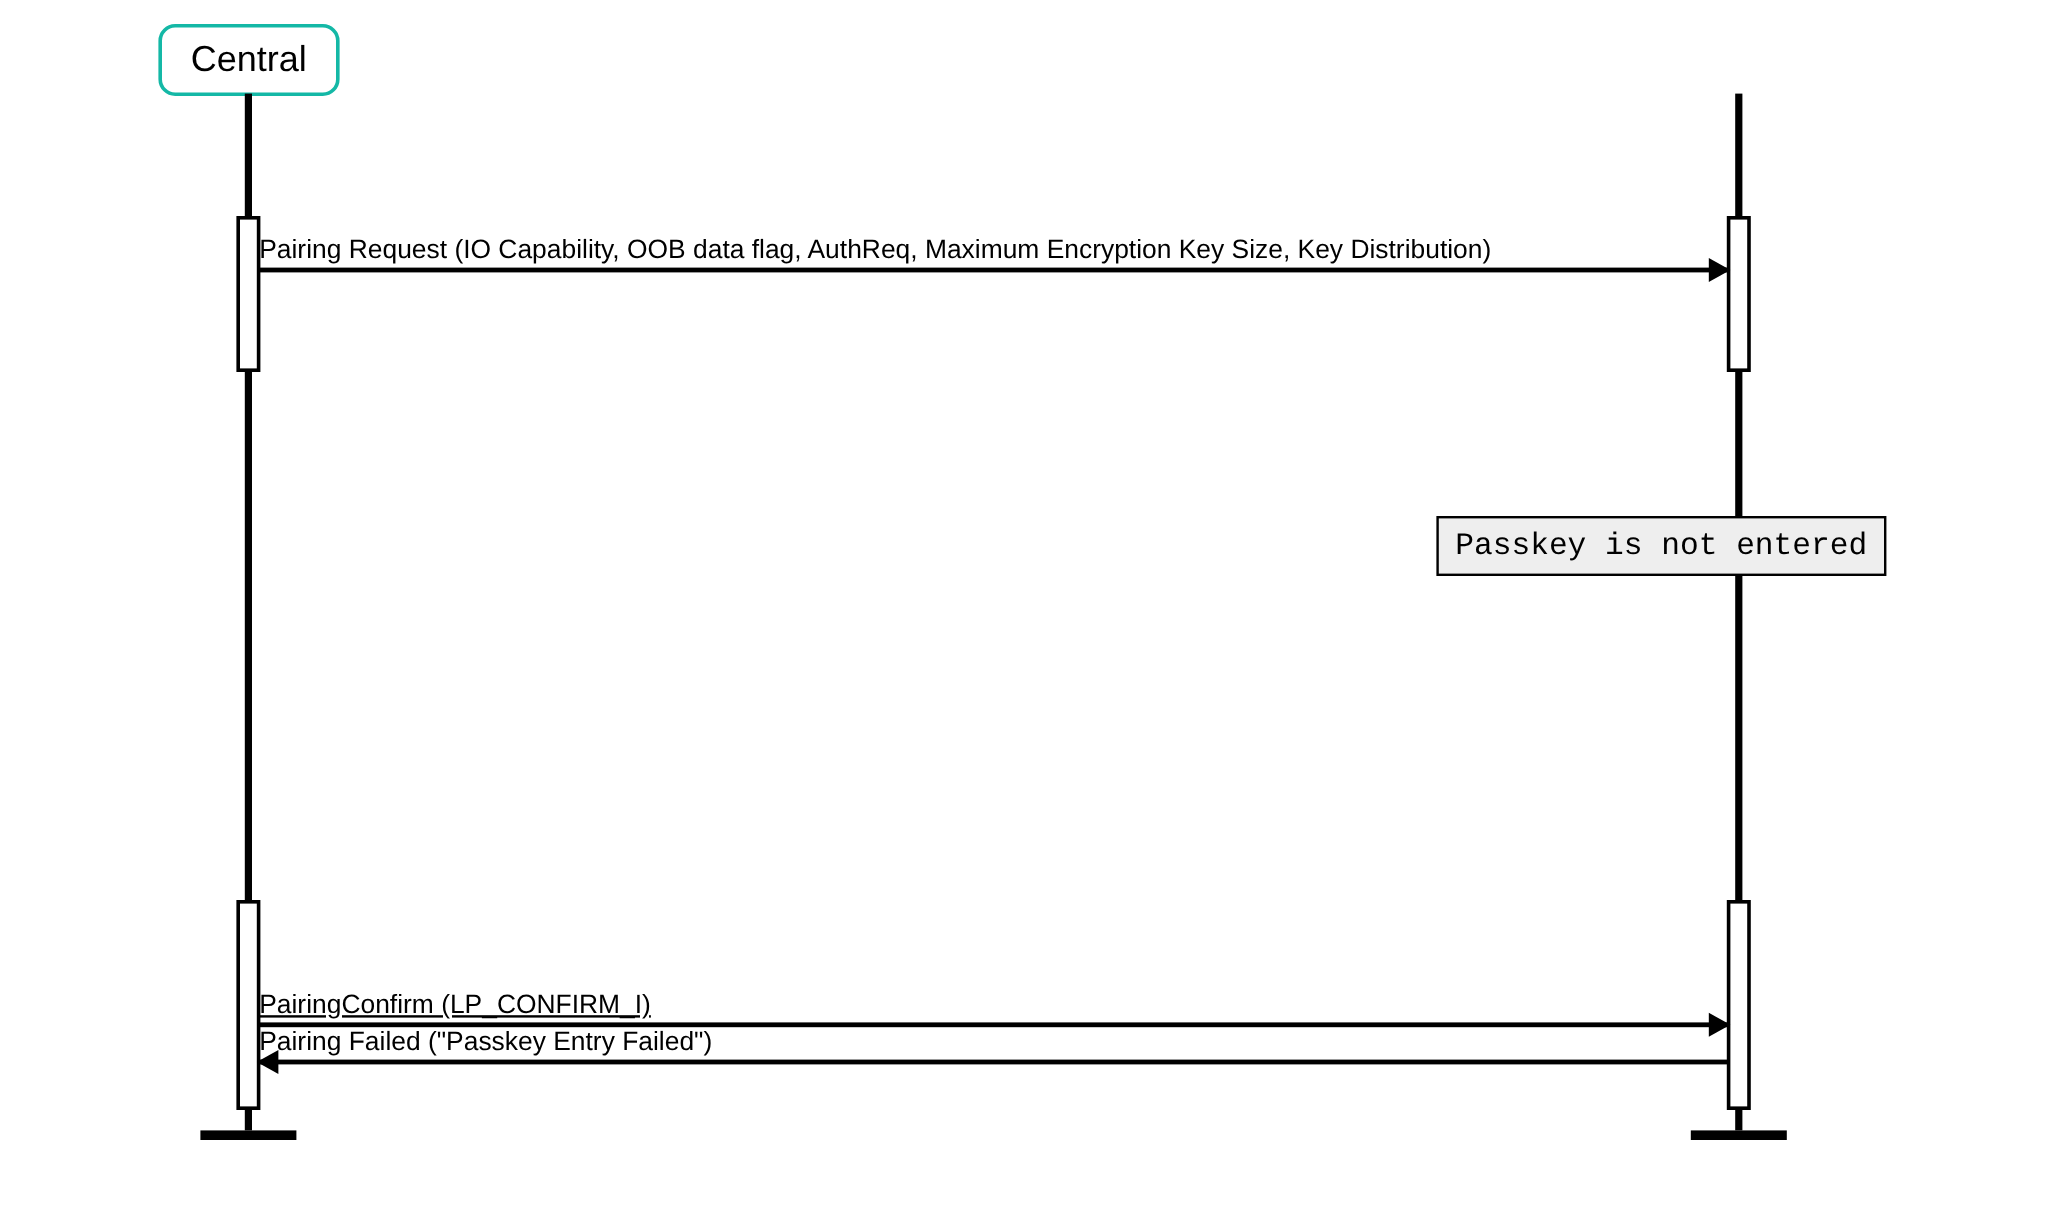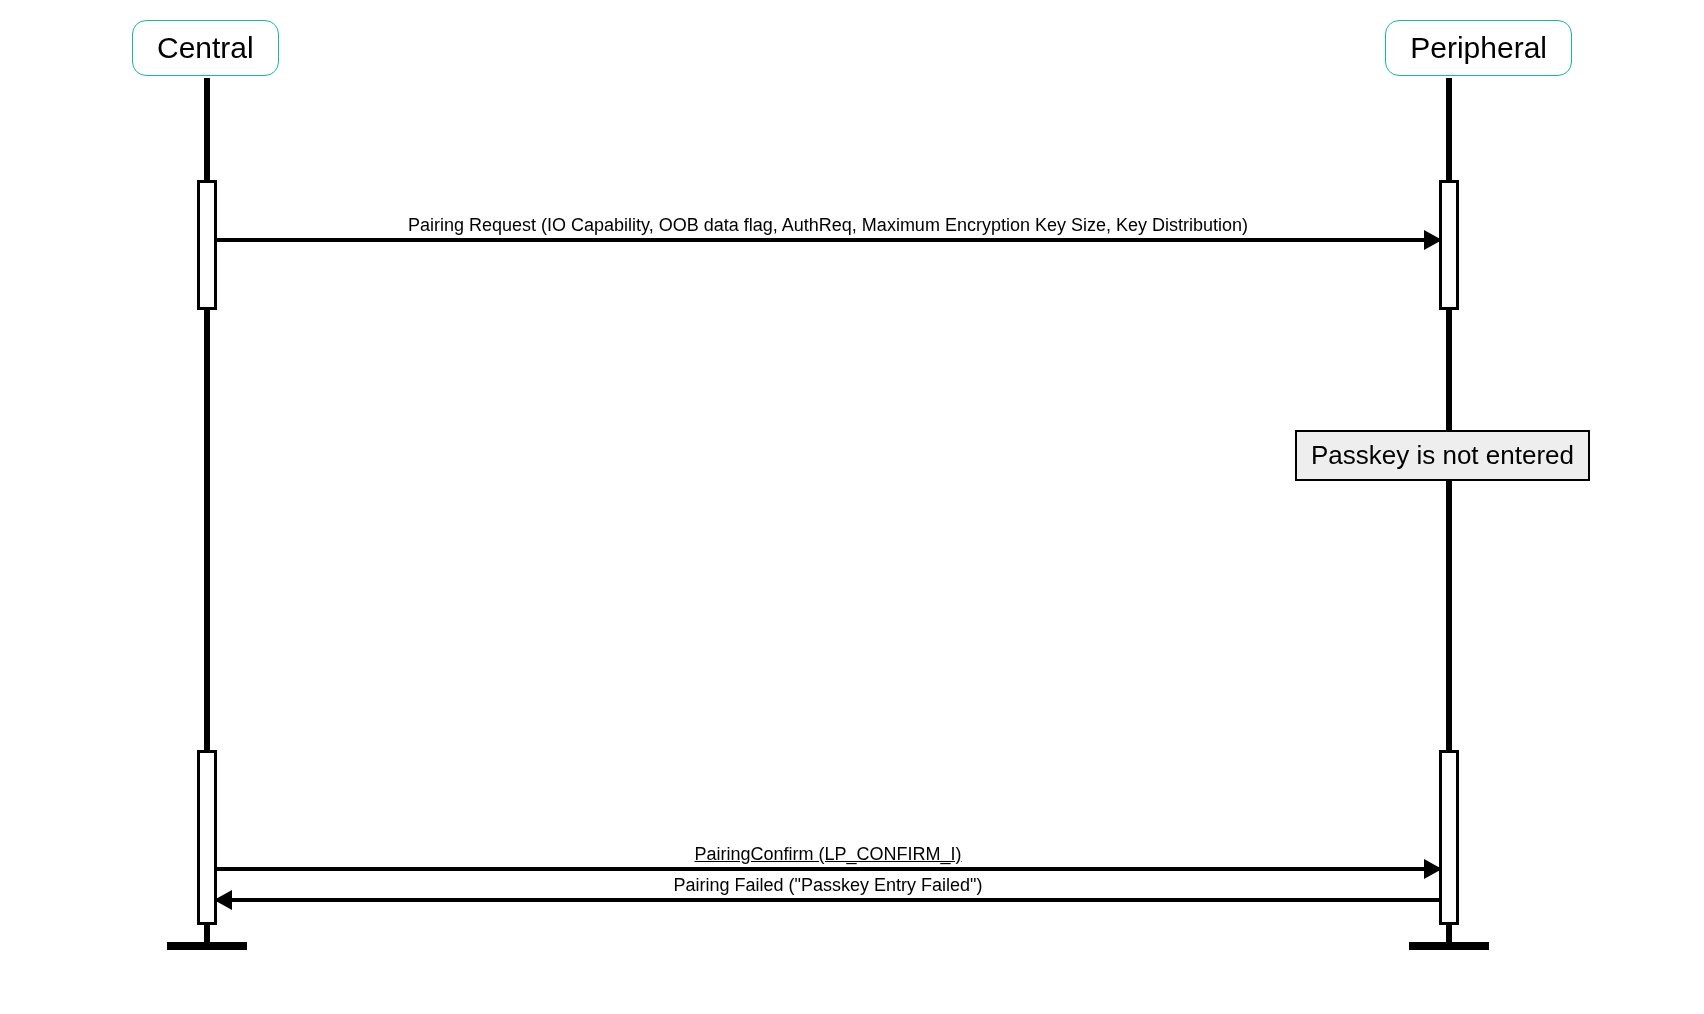--- a/index.html
+++ b/index.html
@@ -12,21 +12,21 @@
   }
   .diagram {
     position: relative;
     width: 1480px;
     height: 940px;
     margin: 0 auto;
   }
   .participant {
     position: absolute;
     top: 0;
-    border: 1px solid #14b8a6;
+    border: 3px solid #14b8a6;
     border-radius: 14px;
     background: #fff;
     font-size: 30px;
     padding: 10px 24px;
     text-align: center;
   }
   .p-left { left: 20px; }
   .p-right { right: 20px; }
   .lifeline {
     position: absolute;
@@ -63,24 +63,22 @@
     font-size: 30px;
     text-align: center;
     padding: 8px 0;
   }
   .msg {
     position: absolute;
     left: 104px;
     right: 152px;
   }
   .msg .label {
-    font-size: 18px;
-    text-align: center;
+    font-size: 22px;
     margin-bottom: 2px;
-    margin-top: 20px;
   }
   .msg .line {
     position: relative;
     height: 4px;
     background: #000;
   }
   .msg .line.arrow-r::after {
     content: "";
     position: absolute;
     right: -2px;
@@ -108,41 +106,38 @@
   }
 </style>
 </head>
 <body>
 
 <div class="diagram">
 
   <div class="participant p-left">
     <span>Central</span>
   </div>
-  <div class="participant p-right">
-    <span>Peripheral</span>
-  </div>
 
   <div class="lifeline ll-left"></div>
   <div class="lifeline ll-right"></div>
 
   <div class="activation" style="left:85px; top:160px; height:130px;"></div>
   <div class="activation" style="right:133px; top:160px; height:130px;"></div>
   <div class="activation" style="left:85px; top:730px; height:175px;"></div>
   <div class="activation" style="right:133px; top:730px; height:175px;"></div>
 
 
   <div class="msg" style="top:175px;">
     <div class="label">Pairing Request (IO Capability, OOB data flag, AuthReq, Maximum Encryption Key Size, Key Distribution)</div>
     <div class="line arrow-r"></div>
   </div>
 
 
 
-  <div class="note" style="right:2px; top:410px;">
+  <div class="note" style="right:20px; top:410px;font-family:Liberation Mono, monospace;">
     <span>Passkey is not entered</span>
   </div>
 
 
   <div class="msg" style="top:804px;text-decoration:underline;">
     <div class="label">PairingConfirm (LP_CONFIRM_I)</div>
     <div class="line arrow-r"></div>
   </div>
 
   <div class="msg" style="top:835px;">

